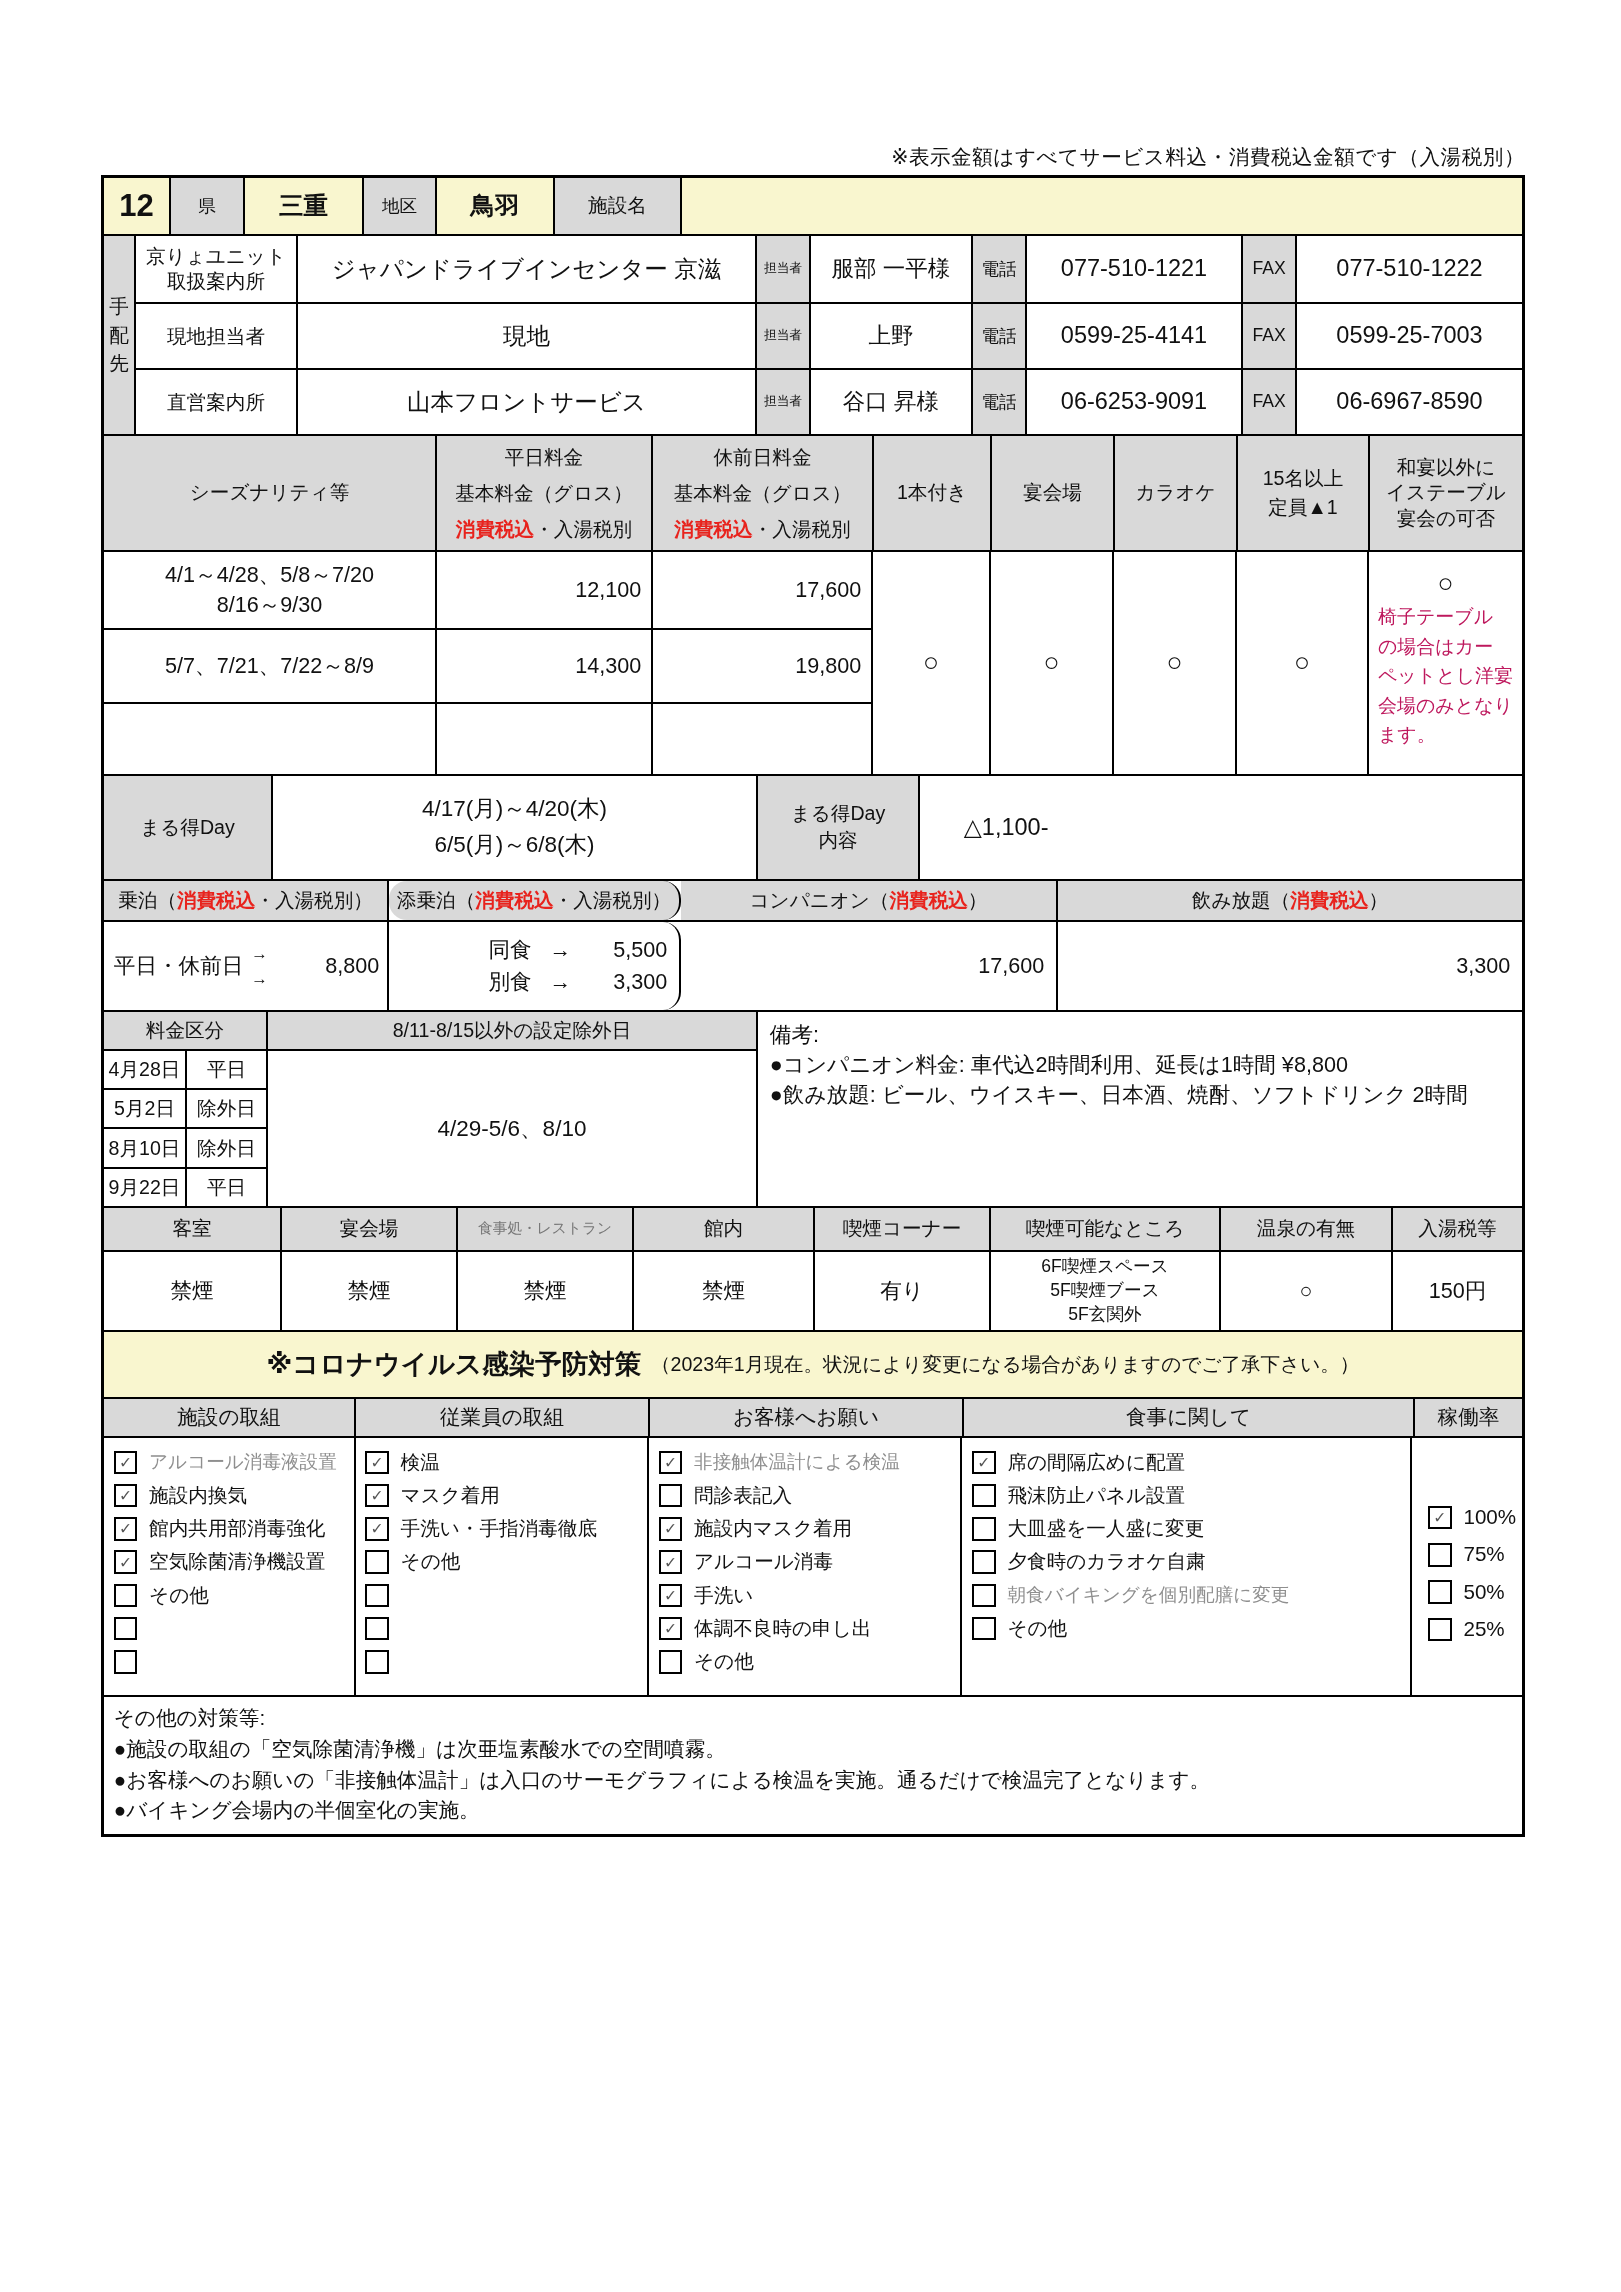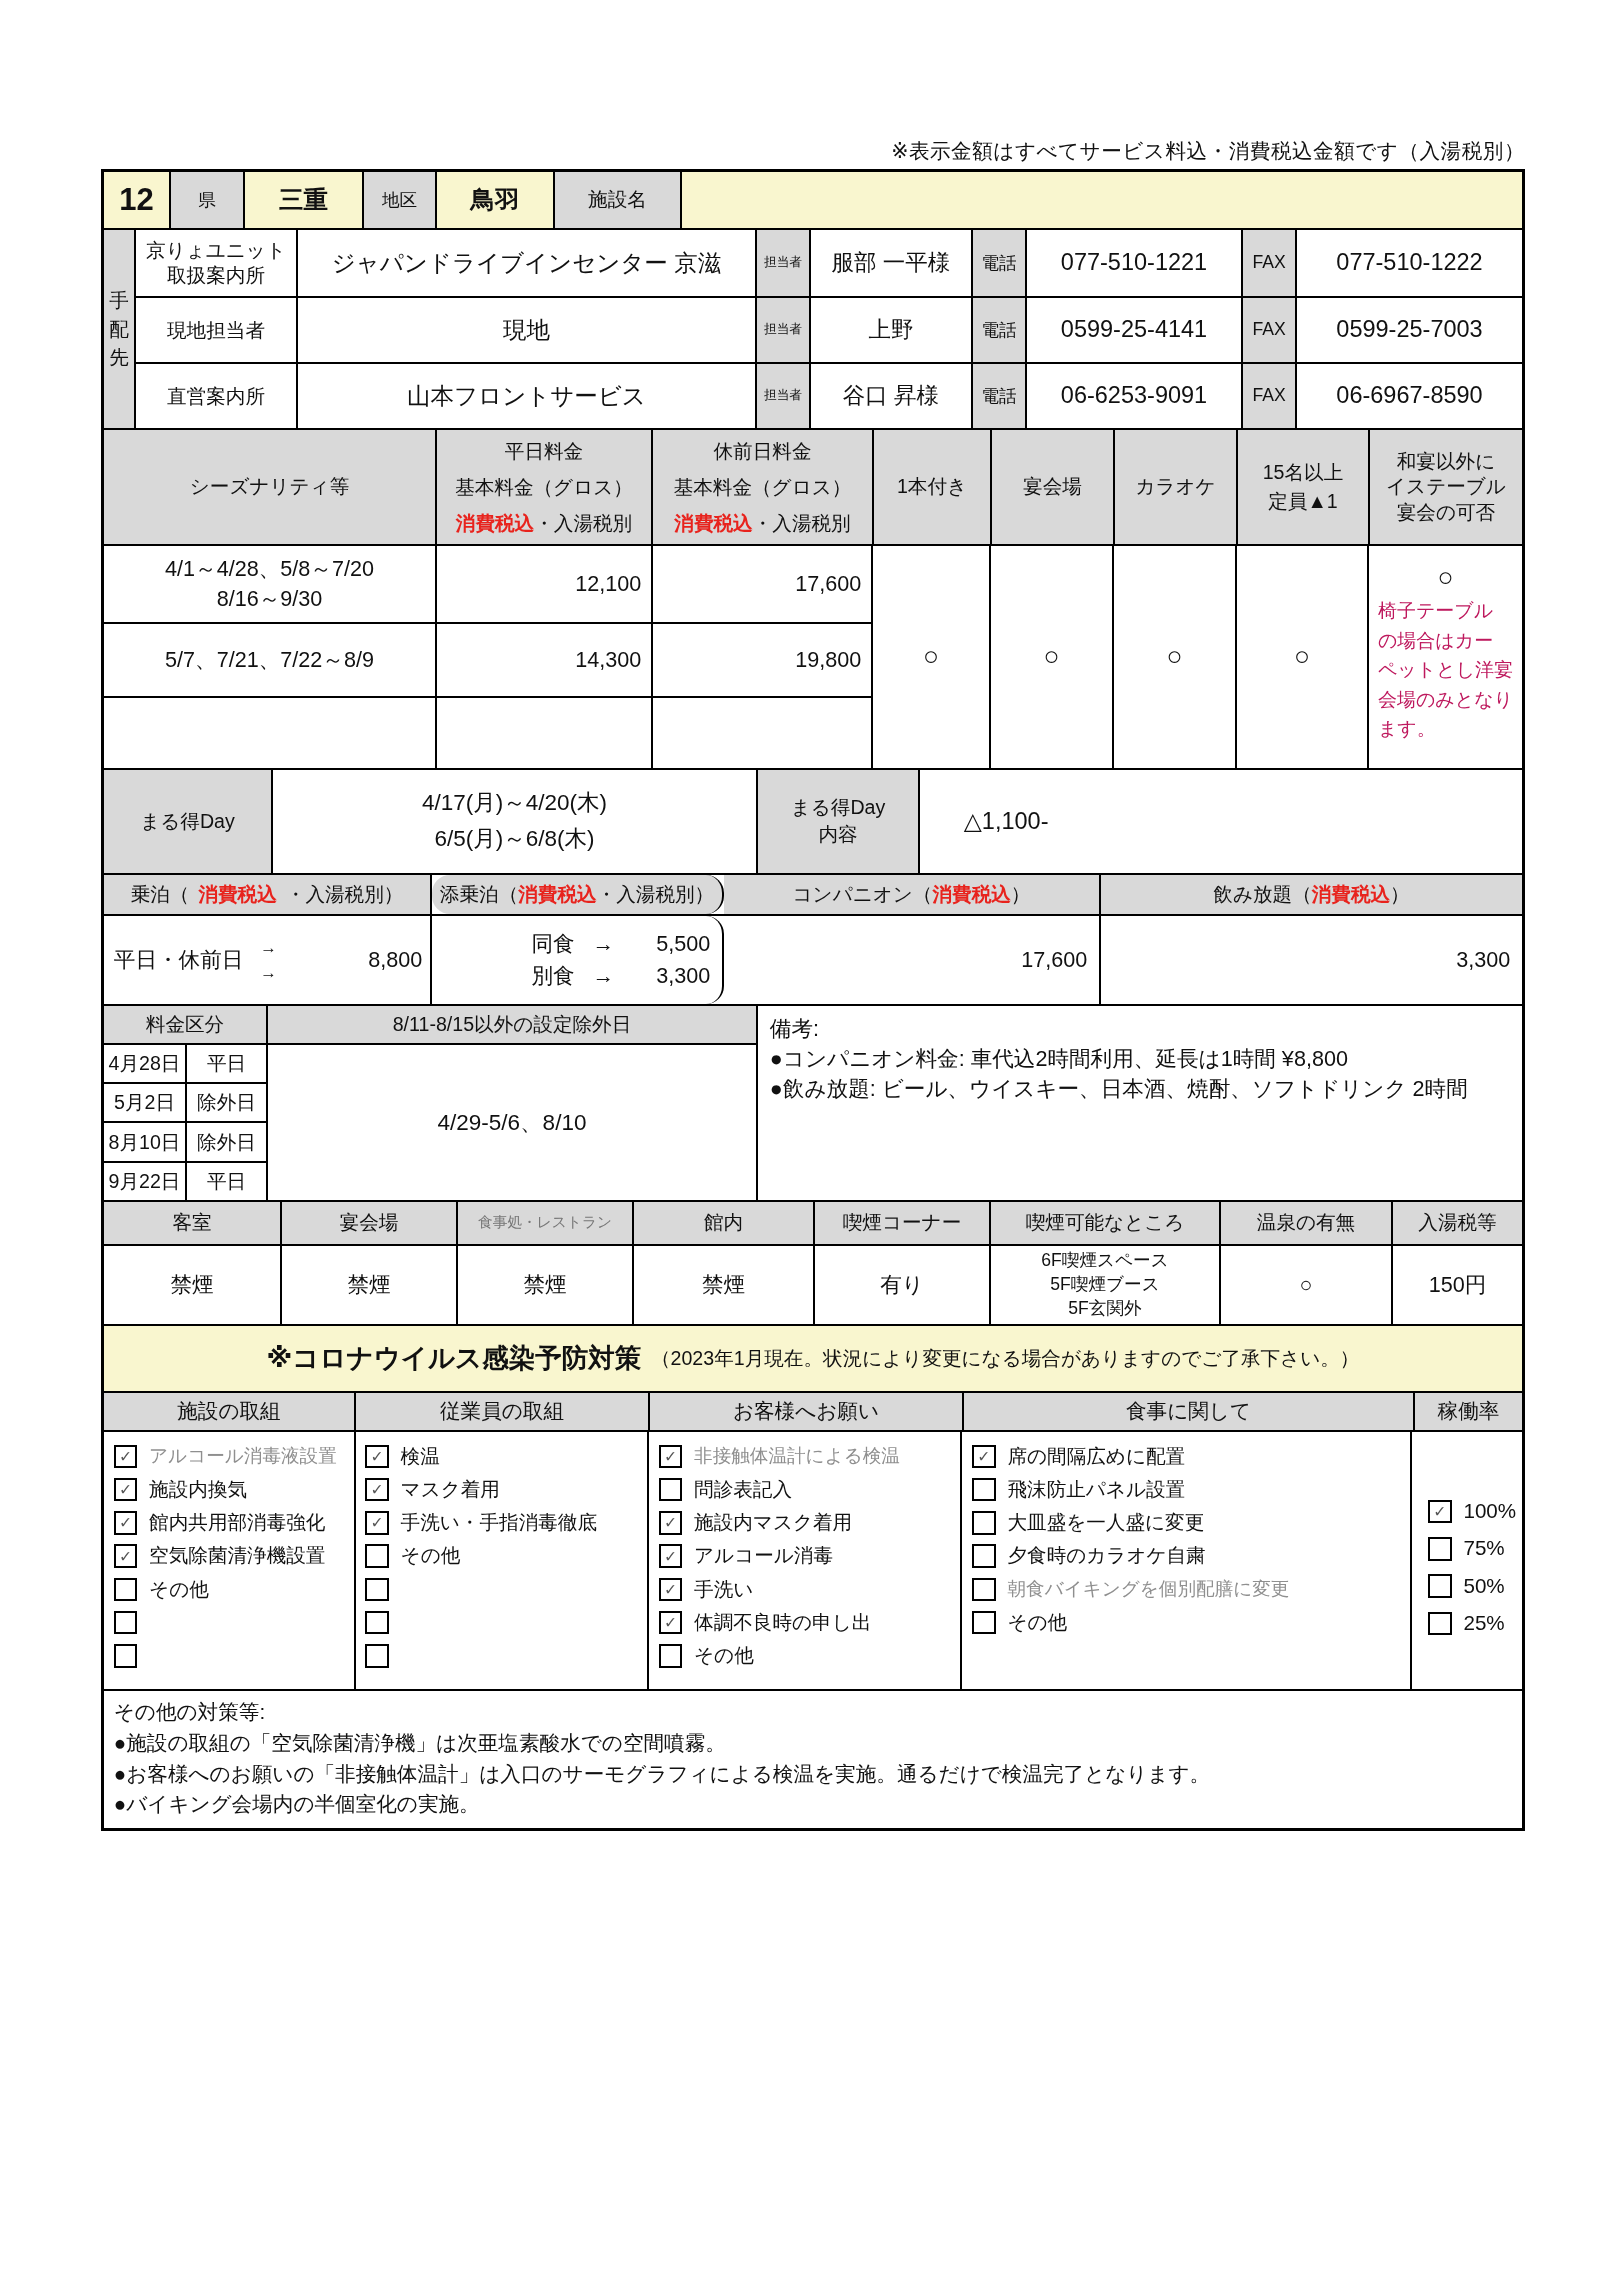--- a/index.html
+++ b/index.html
@@ -2,21 +2,21 @@
 <html><head>
 <meta charset="utf-8">
 <style>
   * { box-sizing: border-box; margin: 0; padding: 0; }
   html,body { background:#ffffff; }
   body {
     width:1621px; height:2293px; position:relative;
     font-family:"Liberation Sans","DejaVu Sans",sans-serif;
     color:#111;
   }
-  .sheet { position:absolute; left:101px; top:137px; width:1424px; }
+  .sheet { position:absolute; left:101px; top:143px; width:1424px; }
   .top-note { text-align:right; font-size:20.6px; margin-bottom:3.9px; letter-spacing:0.5px; }
   .doc { border:3.9px solid #000; background:#fff; }
   .sec { border-top:2.9px solid #000; }
   .sec:first-child { border-top:none; }
   .row { display:flex; }
   .cell {
     border-right:2px solid #000;
     display:flex; align-items:center; justify-content:center;
     text-align:center; overflow:hidden;
   }
@@ -83,21 +83,21 @@
   
   .m-row { height:103px; }
   .m-label { width:169px; font-size:19.6px; }
   .m-dates { width:485px; font-size:22.5px; line-height:1.6; }
   .m-clabel { width:162px; font-size:19.6px; line-height:1.4; }
   .m-content { flex:1; font-size:23.5px; justify-content:flex-start; padding-left:11.8px;margin-left:32px; }
 
   
   .s-head { height:41px; border-bottom:2px solid #000; }
   .s-head .cell { font-size:19.6px; }
-  .s-c1 { width:328px;gap:9px; } .s-c2 { width:292px;border-radius:18px; } .s-c3 { width:377px; } .s-c4 { flex:1; }
+  .s-c1 { width:285px; } .s-c2 { width:292px;border-radius:18px; } .s-c3 { width:377px; } .s-c4 { flex:1; }
   .s-body { height:88px; }
   .nori { justify-content:flex-start; padding:0 7.8px 0 9.8px; }
   .nori-label { font-size:21.6px; }
   .arrows { display:flex; flex-direction:column; font-size:16.7px; line-height:1.5; margin-left:7.8px; }
   .nori-val { flex:1; text-align:right; font-size:21.6px; }
   .tenjo { flex-direction:column; justify-content:center; padding-right:11.8px; }
   .tenjo-line { display:flex; justify-content:flex-end; align-items:center; gap:18px; font-size:21.6px; line-height:1.5; width:100%; }
   .tenjo-val { width:78px; text-align:right; }
   .s-val { font-size:21.6px; padding-right:11.8px; }
 

